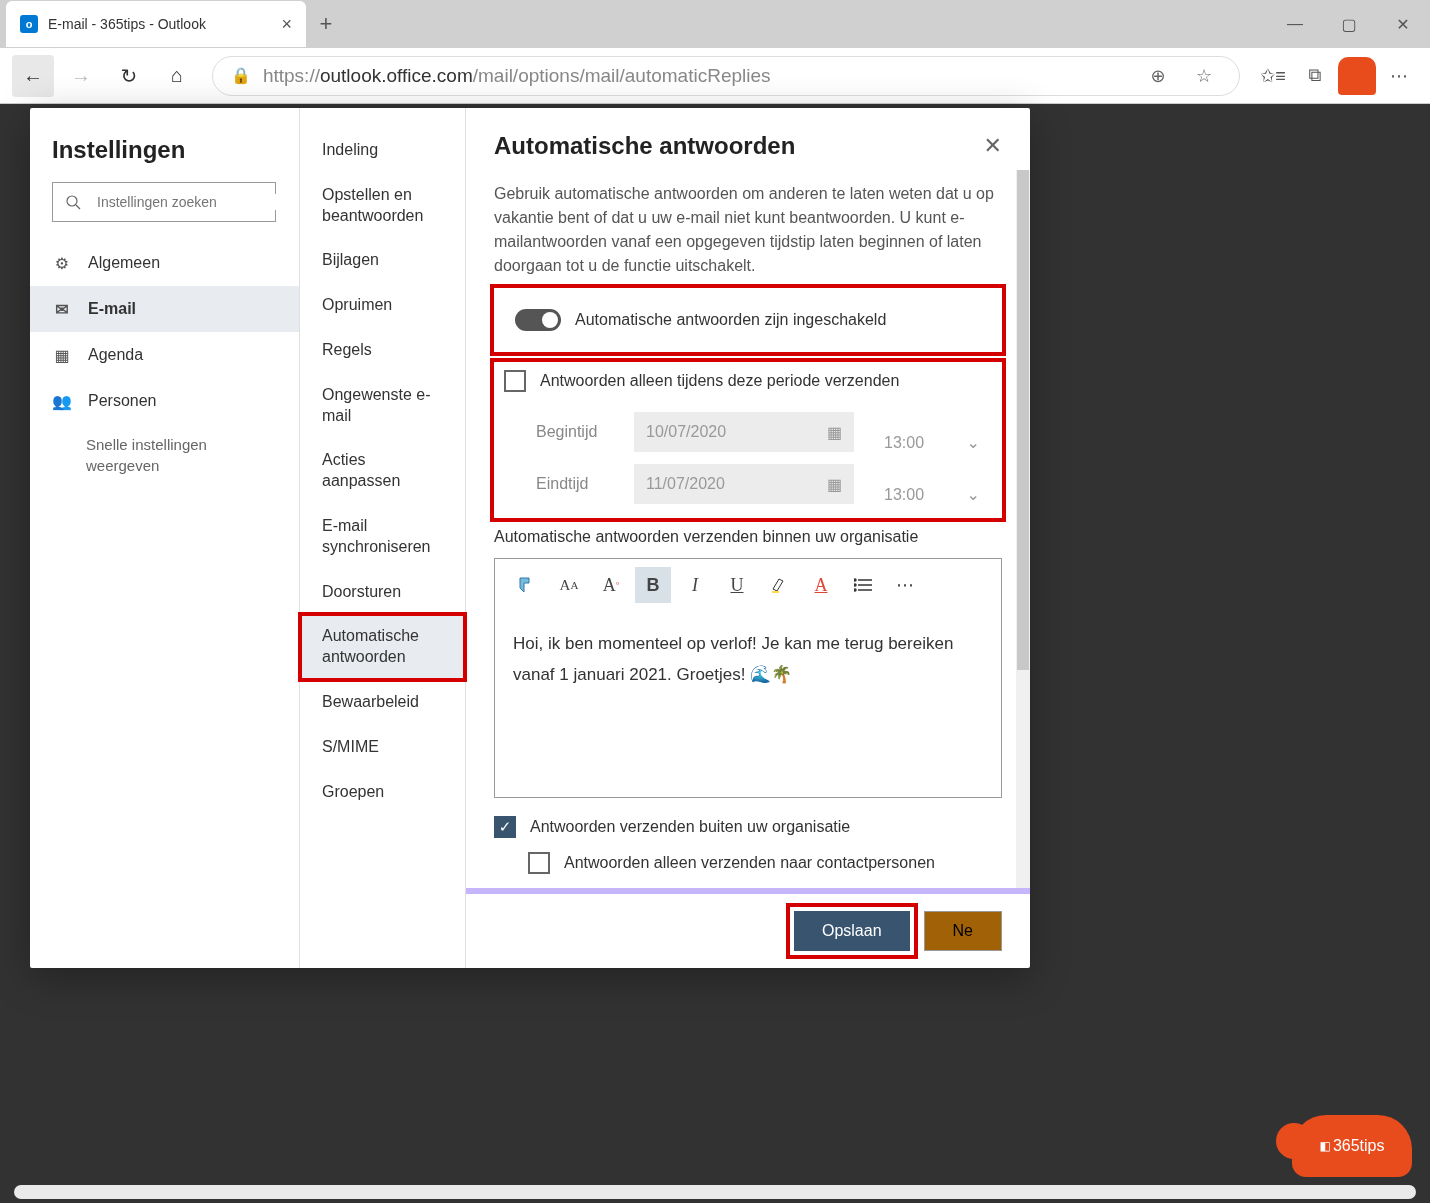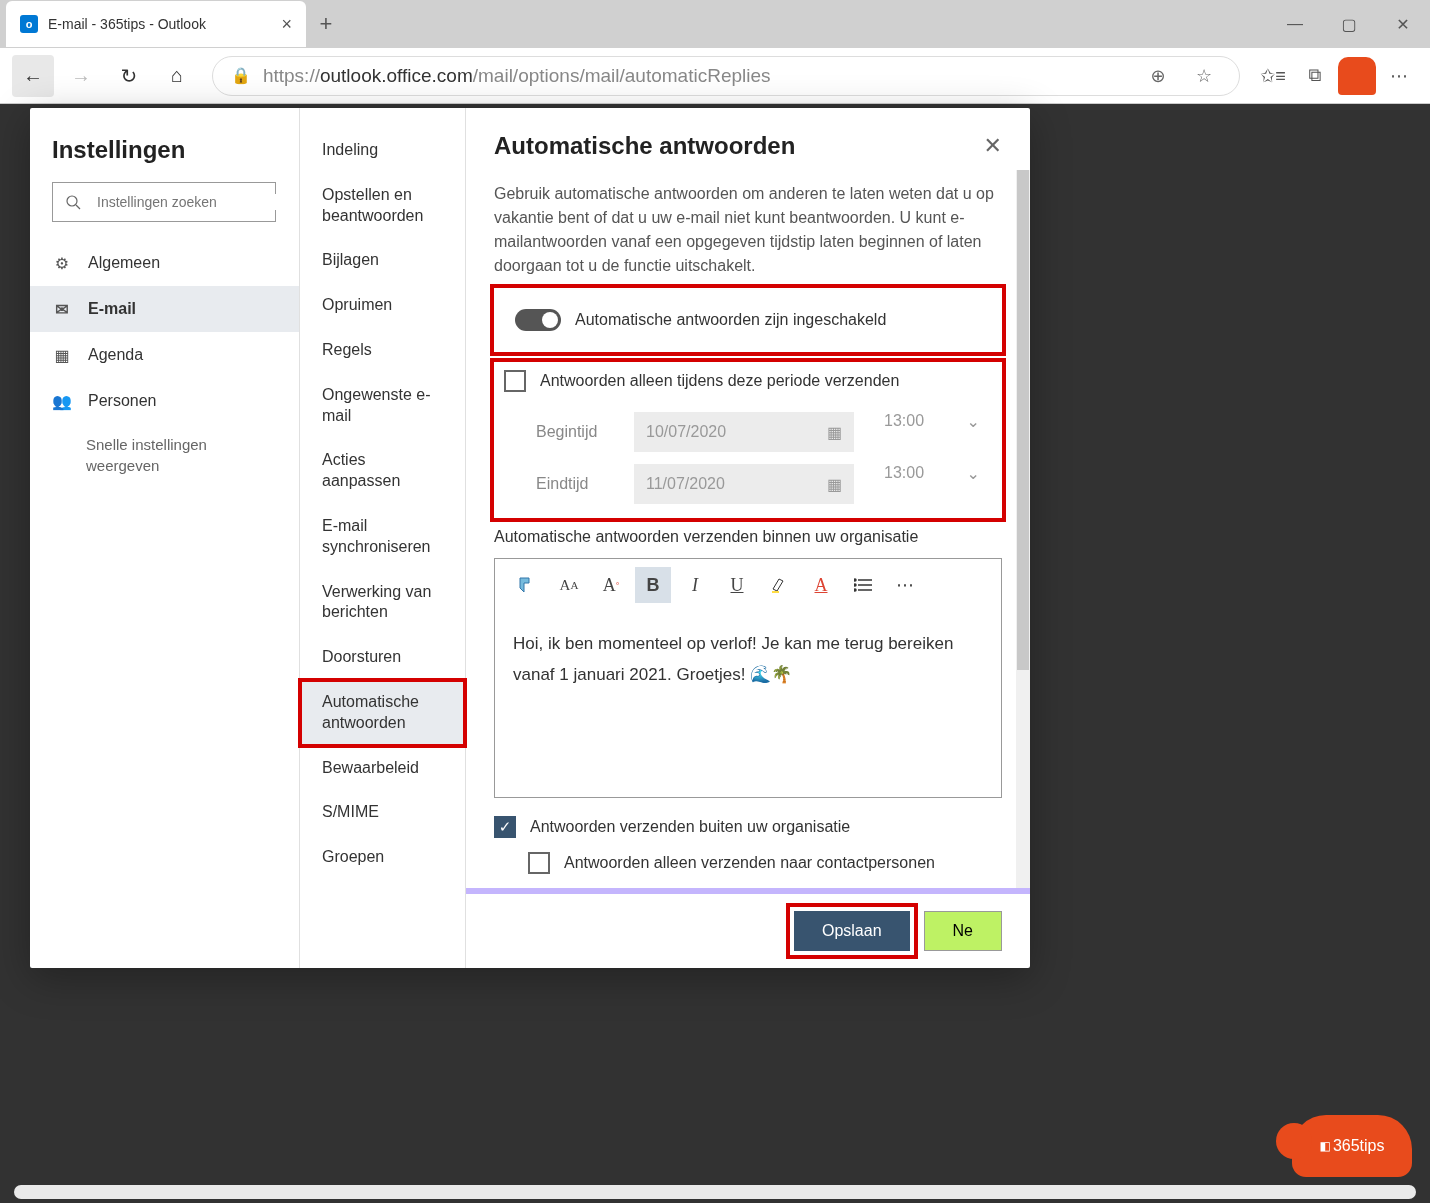--- a/index.html
+++ b/index.html
@@ -272,21 +272,21 @@
   width: 220px;
   display: flex;
   align-items: center;
   padding: 0 12px;
   color: #999;
   font-size: 16px;
 }
 .date-inp .cal { margin-left:auto; }
 .time-sel {
   width: 120px; height: 40px;
-  display:flex; align-items:flex-start;
+  display:flex; align-items:flex-end;
   padding: 0 12px;
   color: #999; font-size:16px;
 }
 .time-sel .chev { margin-left:auto; }
 
 .section-label {
   font-size: 16px; color: #333;
   margin: 4px 0 12px 0;
 }
 
@@ -326,21 +326,21 @@
   align-items: center;
   justify-content: flex-end;
   padding: 0 28px;
   gap: 14px;
 }
 .btn {
   height: 40px;
   padding: 0 28px;
   font-size: 16px;
   border: 1px solid #999;
-  background: #bef264;
+  background: #a16207;
   display:flex;align-items:center;
 }
 .btn.primary { background:#38546f; color:#fff; border:none; }
 .btn-hi { outline: 4px solid #d40000; outline-offset: 4px; }
 
 
 .badge365 {
   position: absolute;
   right: 18px; bottom: 26px;
   width: 120px; height: 62px;
@@ -446,21 +446,20 @@
 
   <div class="col2">
     <div class="sub-item">Indeling</div>
     <div class="sub-item">Opstellen en beantwoorden</div>
     <div class="sub-item">Bijlagen</div>
     <div class="sub-item">Opruimen</div>
     <div class="sub-item">Regels</div>
     <div class="sub-item">Ongewenste e-mail</div>
     <div class="sub-item">Acties aanpassen</div>
     <div class="sub-item">E-mail synchroniseren</div>
-    <div class="sub-item">Verwerking van berichten</div>
     <div class="sub-item">Doorsturen</div>
     <div class="sub-item active hi">Automatische antwoorden</div>
     <div class="sub-item">Bewaarbeleid</div>
     <div class="sub-item">S/MIME</div>
     <div class="sub-item">Groepen</div>
   </div>
 
   <div class="col3">
     <div class="col3-header">
       <h2>Automatische antwoorden</h2>

